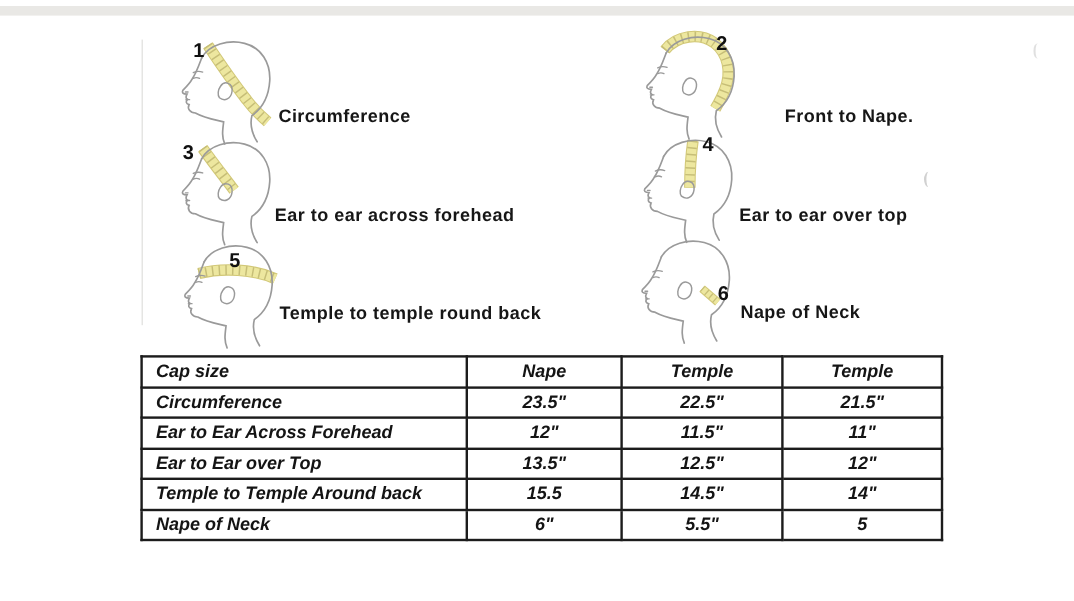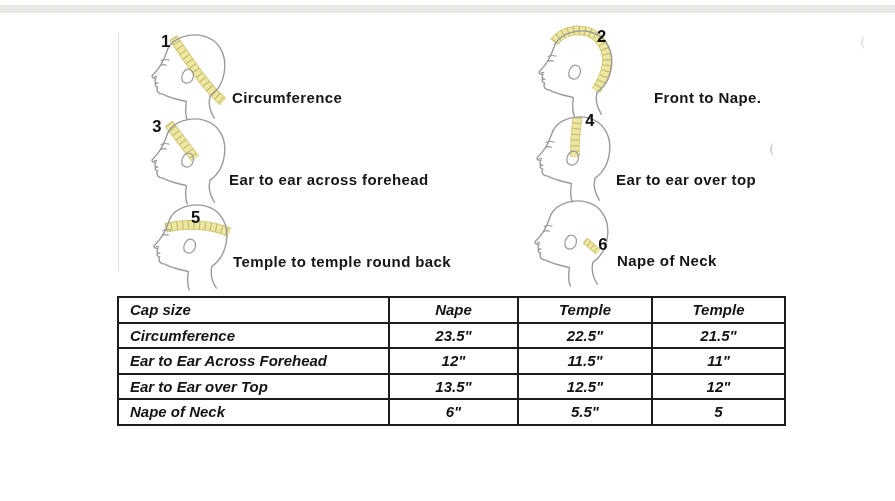--- a/index.html
+++ b/index.html
@@ -161,20 +161,26 @@
       <td>11.5"</td>
       <td>11"</td>
     </tr>
     <tr>
       <td class="c0">Ear to Ear over Top</td>
       <td>13.5"</td>
       <td>12.5"</td>
       <td>12"</td>
     </tr>
     <tr>
+      <td class="c0">Temple to Temple Around back</td>
+      <td>15.5</td>
+      <td>14.5"</td>
+      <td>14"</td>
+    </tr>
+    <tr>
       <td class="c0">Nape of Neck</td>
       <td>6"</td>
       <td>5.5"</td>
       <td>5</td>
     </tr>
   </tbody>
     </table>
 
 </div>
 

